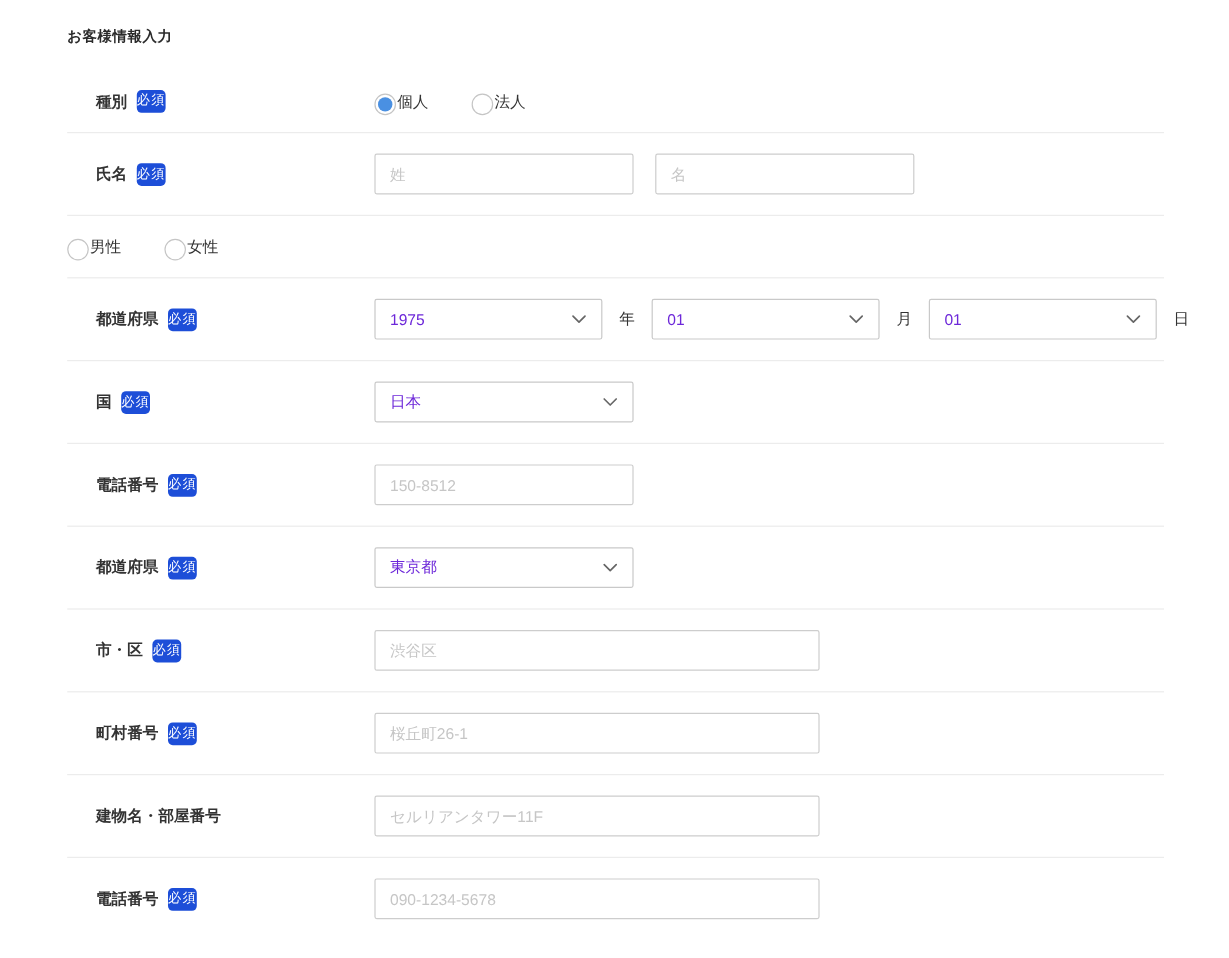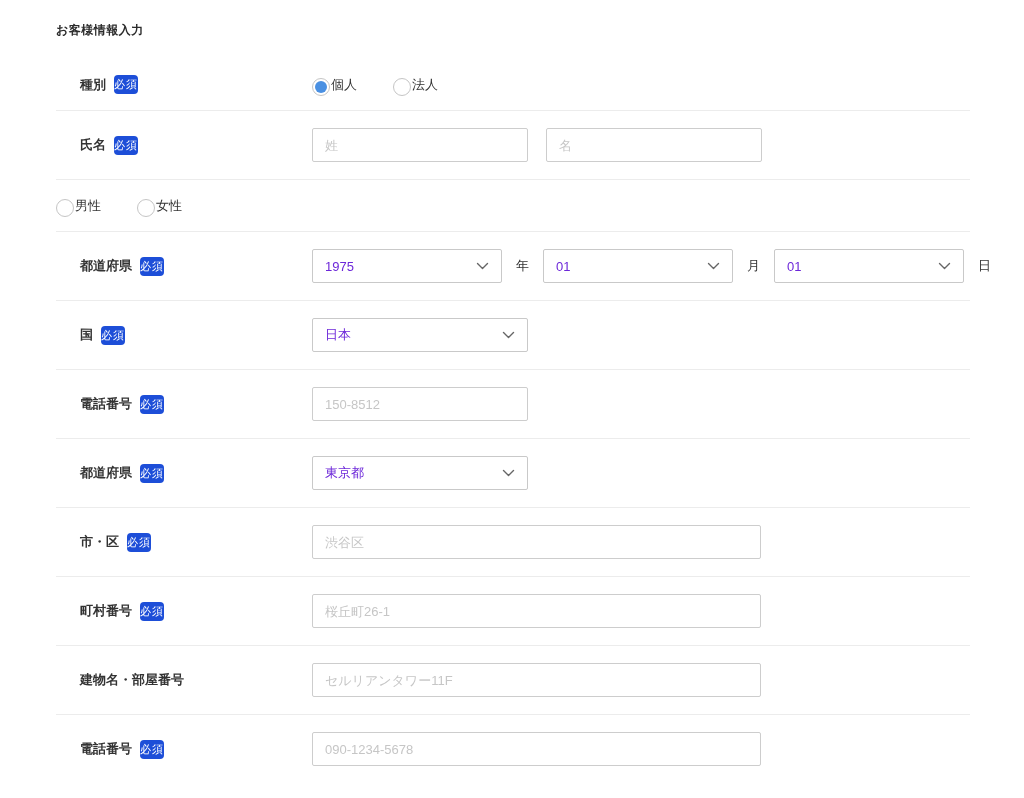--- a/index.html
+++ b/index.html
@@ -65,21 +65,21 @@
     border-radius: 2px;
     padding: 0 12px;
     font-size: 13px;
     color: #333;
     outline: none;
     font-family: inherit;
     background: #fff;
   }
   .text-input::placeholder { color: #c6c6c6; }
   .w-small  { width: 216px; }
-  .w-wide   { width: 449px; }
+  .w-wide   { width: 371px; }
   .w-select { width: 190px; }
   .name-gap { margin-left: 18px; }
   .select {
     height: 34px;
     border: 1px solid #c9c9c9;
     border-radius: 2px;
     background: #fff;
     display: flex;
     align-items: center;
     justify-content: space-between;

